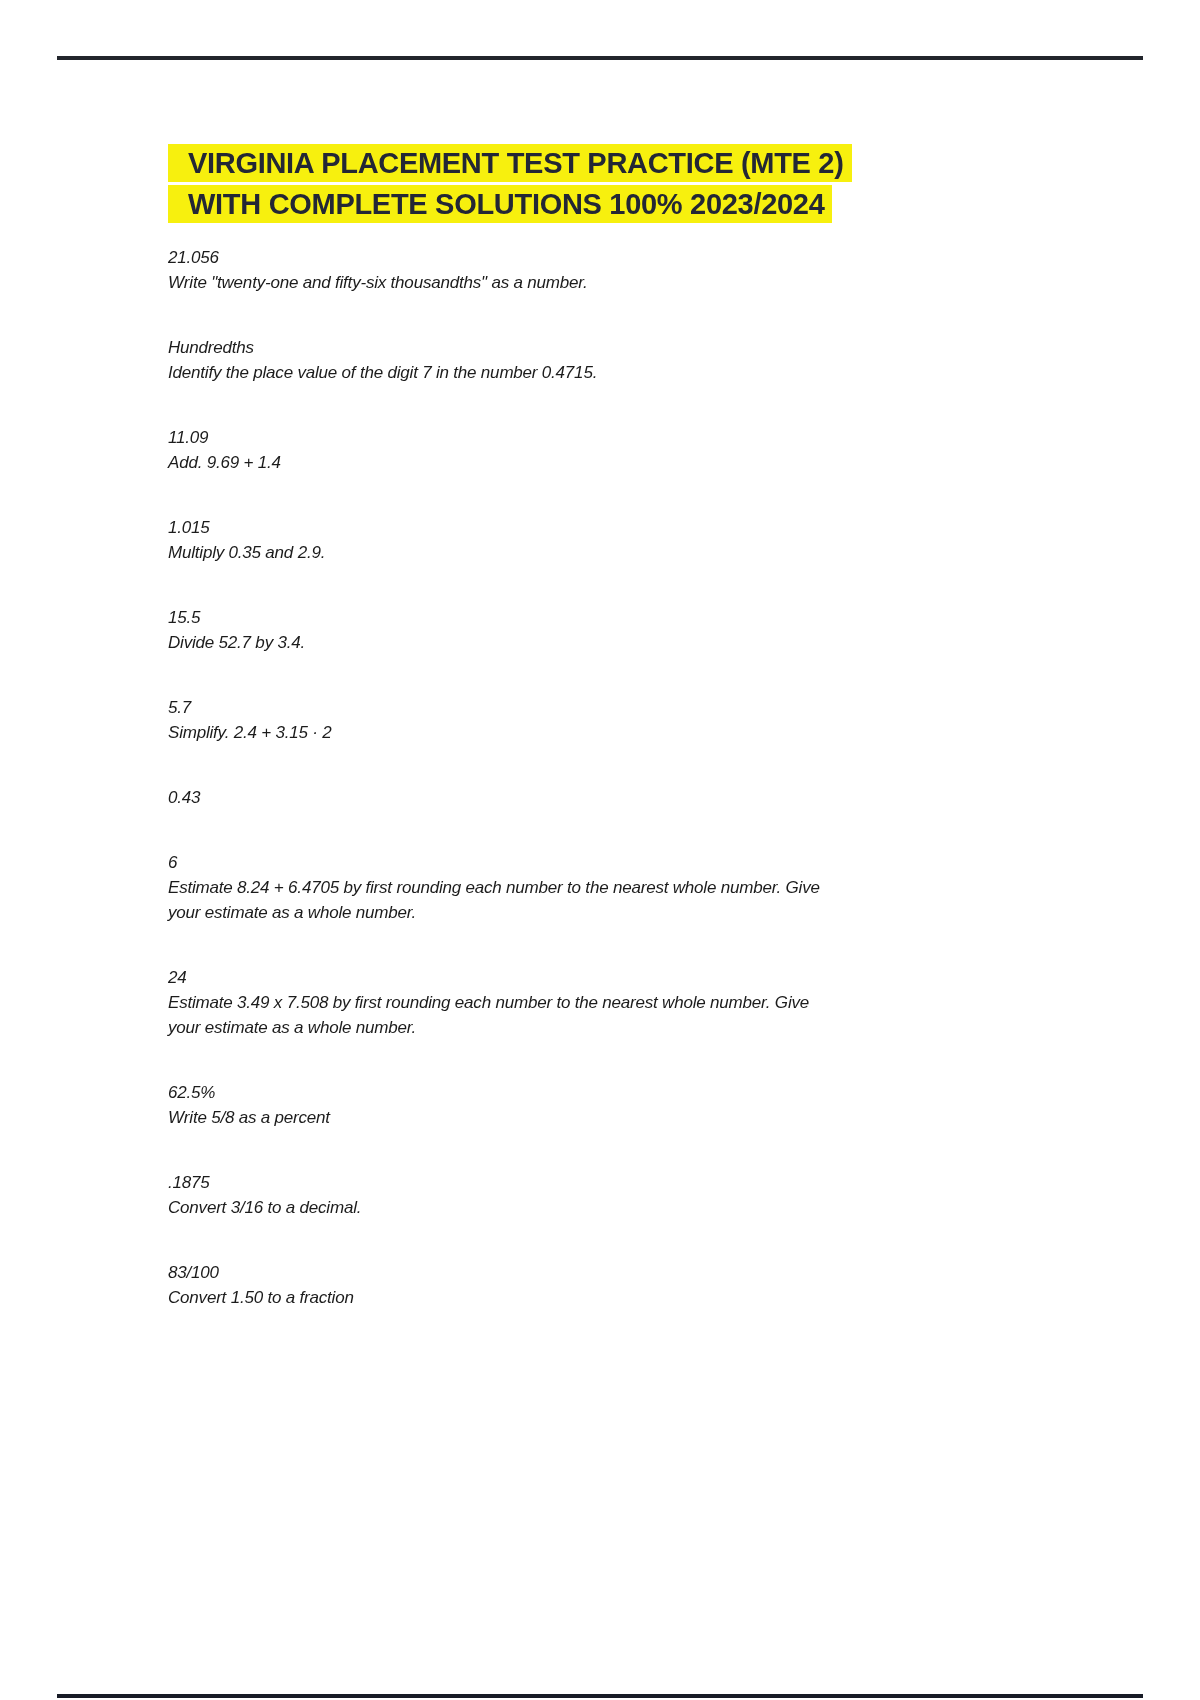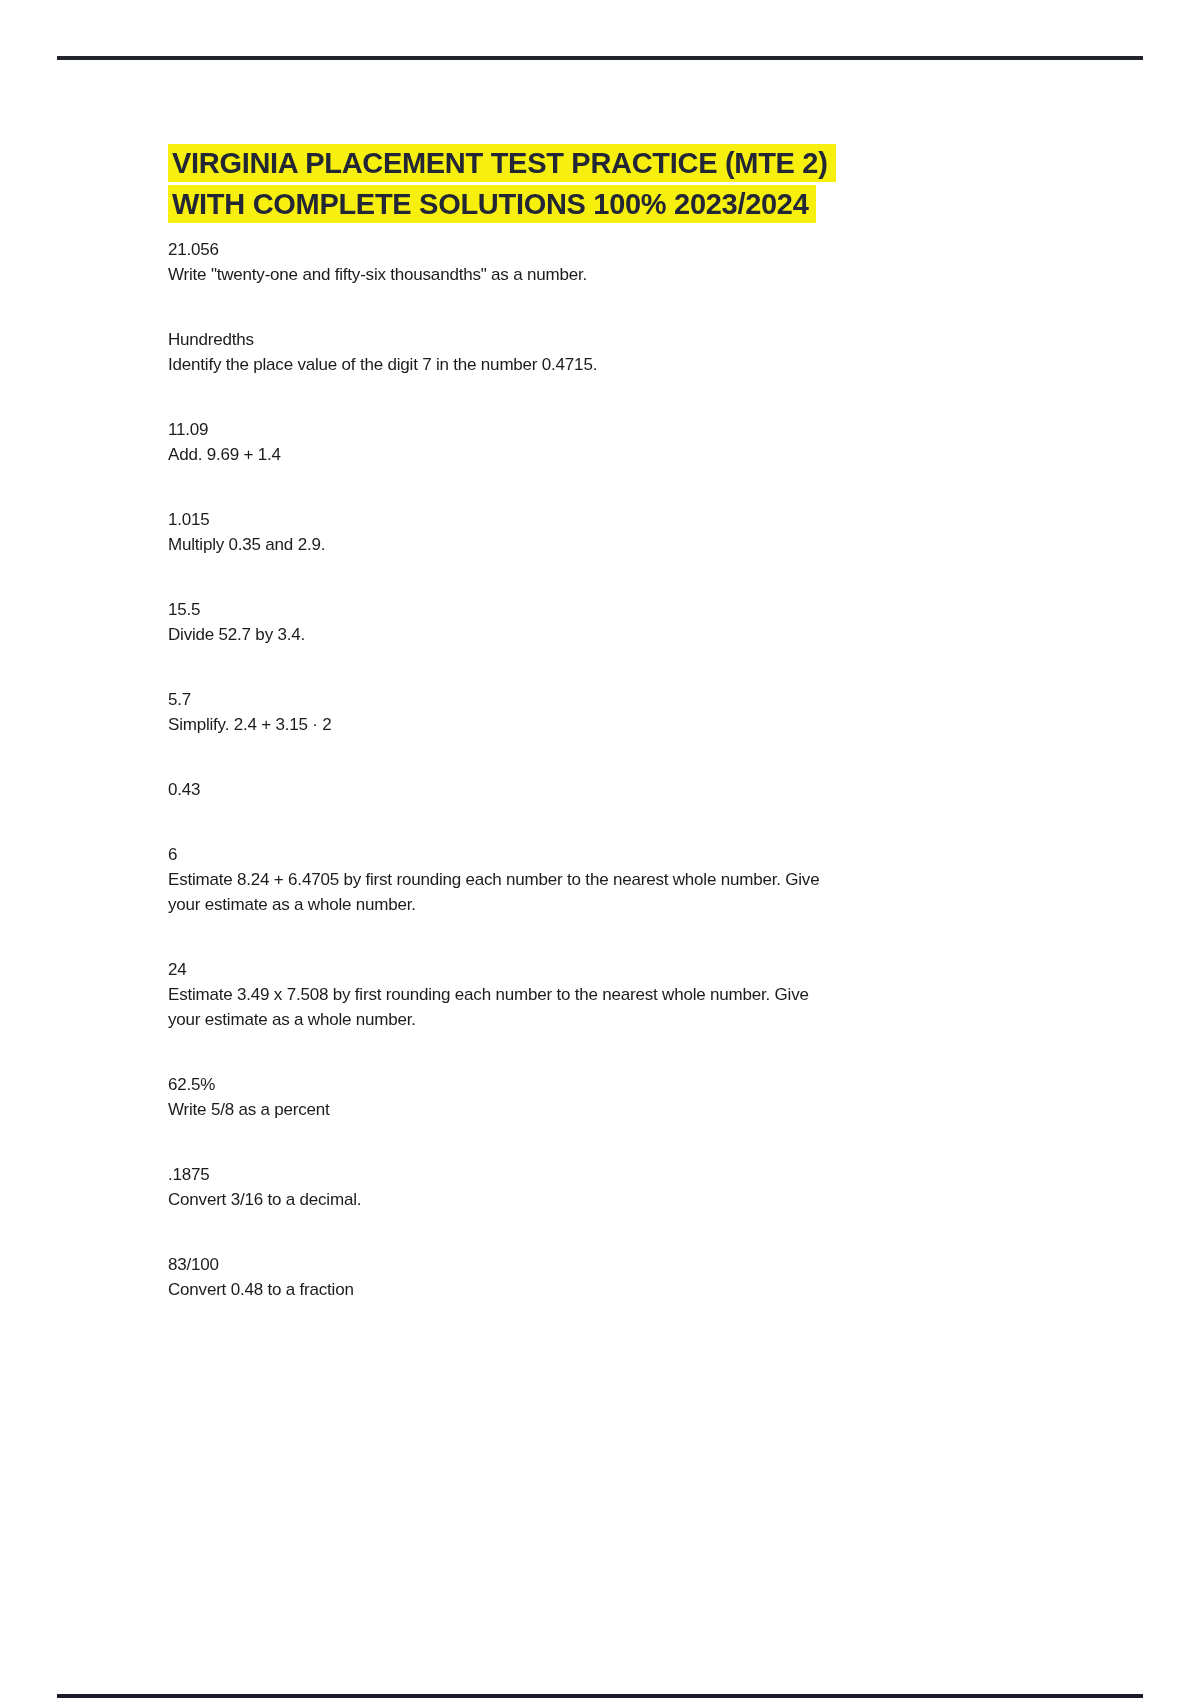--- a/index.html
+++ b/index.html
@@ -40,26 +40,27 @@
   }
   .doc-title {
     display: inline;
     white-space: pre;
     font-weight: bold;
     font-size: 29px;
     line-height: 36px;
     letter-spacing: -0.3px;
     color: #232735;
     background: #f7f00e;
-    padding: 3px 8px 3px 4px;
+    padding: 3px 8px 3px 20px;
     -webkit-box-decoration-break: clone;
     box-decoration-break: clone;
   }
   .qa-list {
-    margin-top: 10px;
+    margin-top: 18px;
+    font-style: italic;
   }
   .qa-item {
     margin-bottom: 40px;
     font-size: 17px;
     line-height: 25px;
     letter-spacing: -0.2px;
     color: #1c1c1c;
   }
   .qa-answer {
     white-space: pre-line;
@@ -133,19 +134,19 @@
     <div class="qa-question">Write 5/8 as a percent</div>
   </div>
 
   <div class="qa-item">
     <div class="qa-answer">.1875</div>
     <div class="qa-question">Convert 3/16 to a decimal.</div>
   </div>
 
   <div class="qa-item">
     <div class="qa-answer">83/100</div>
-    <div class="qa-question">Convert 0.48 to a fraction</div>
+    <div class="qa-question">Convert 1.50 to a fraction</div>
   </div>
 </div>
   </div>
 
   <div class="rule rule-bottom"></div>
 </div>
 
 </body></html>

